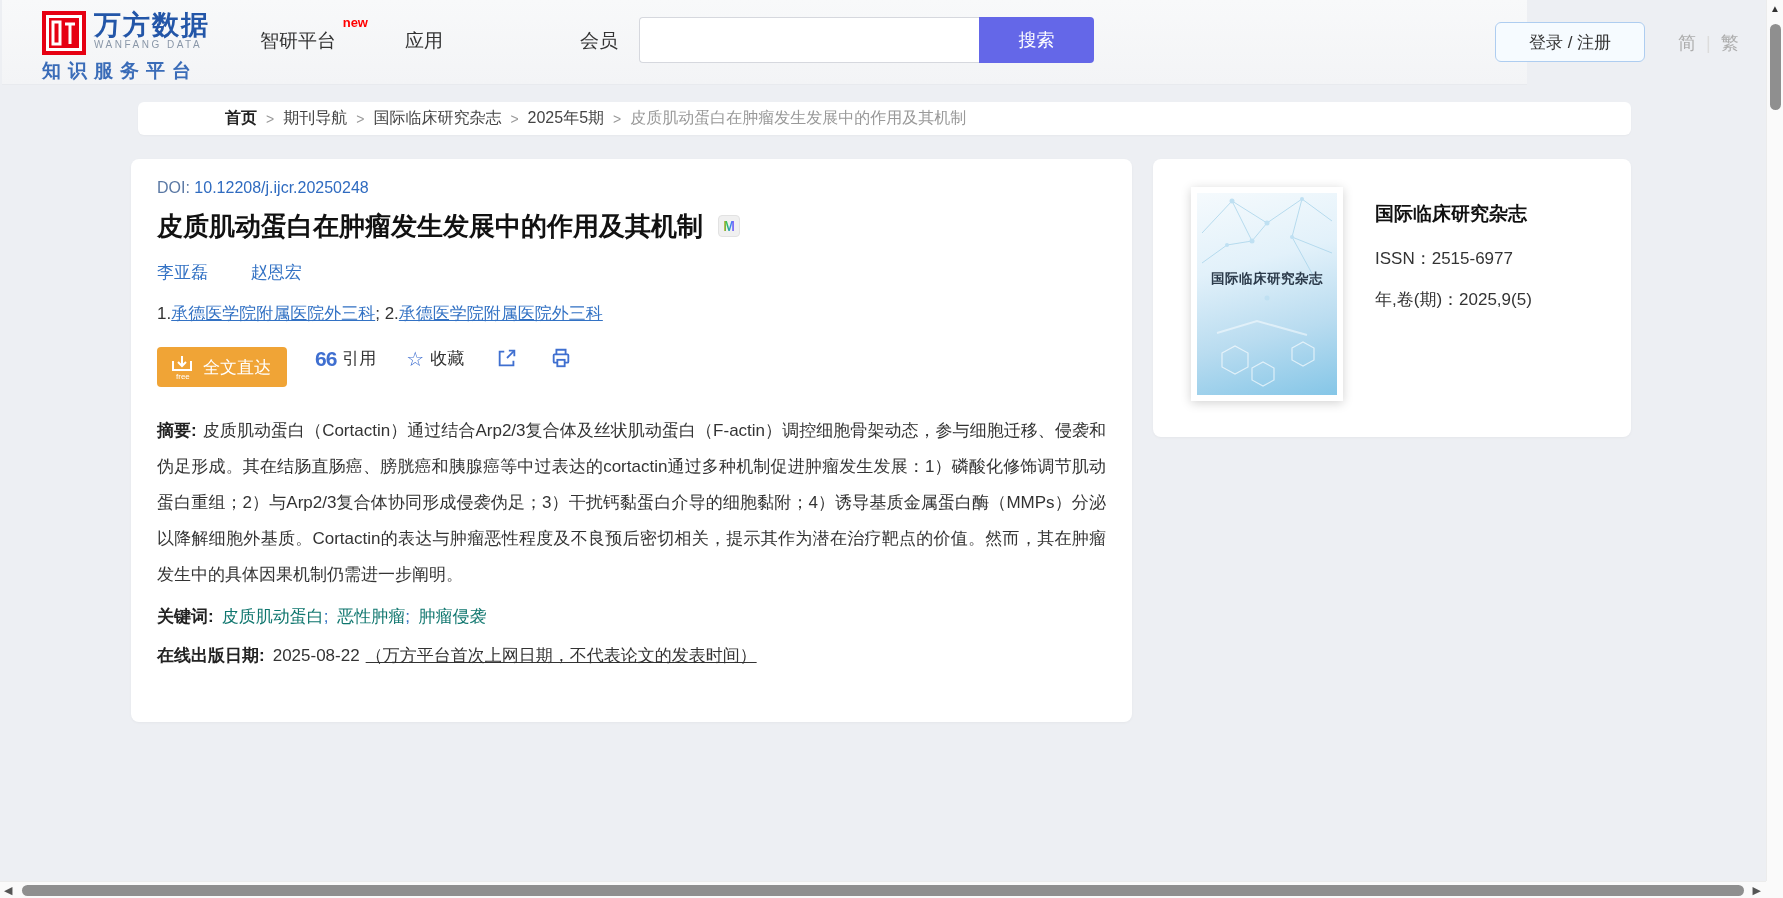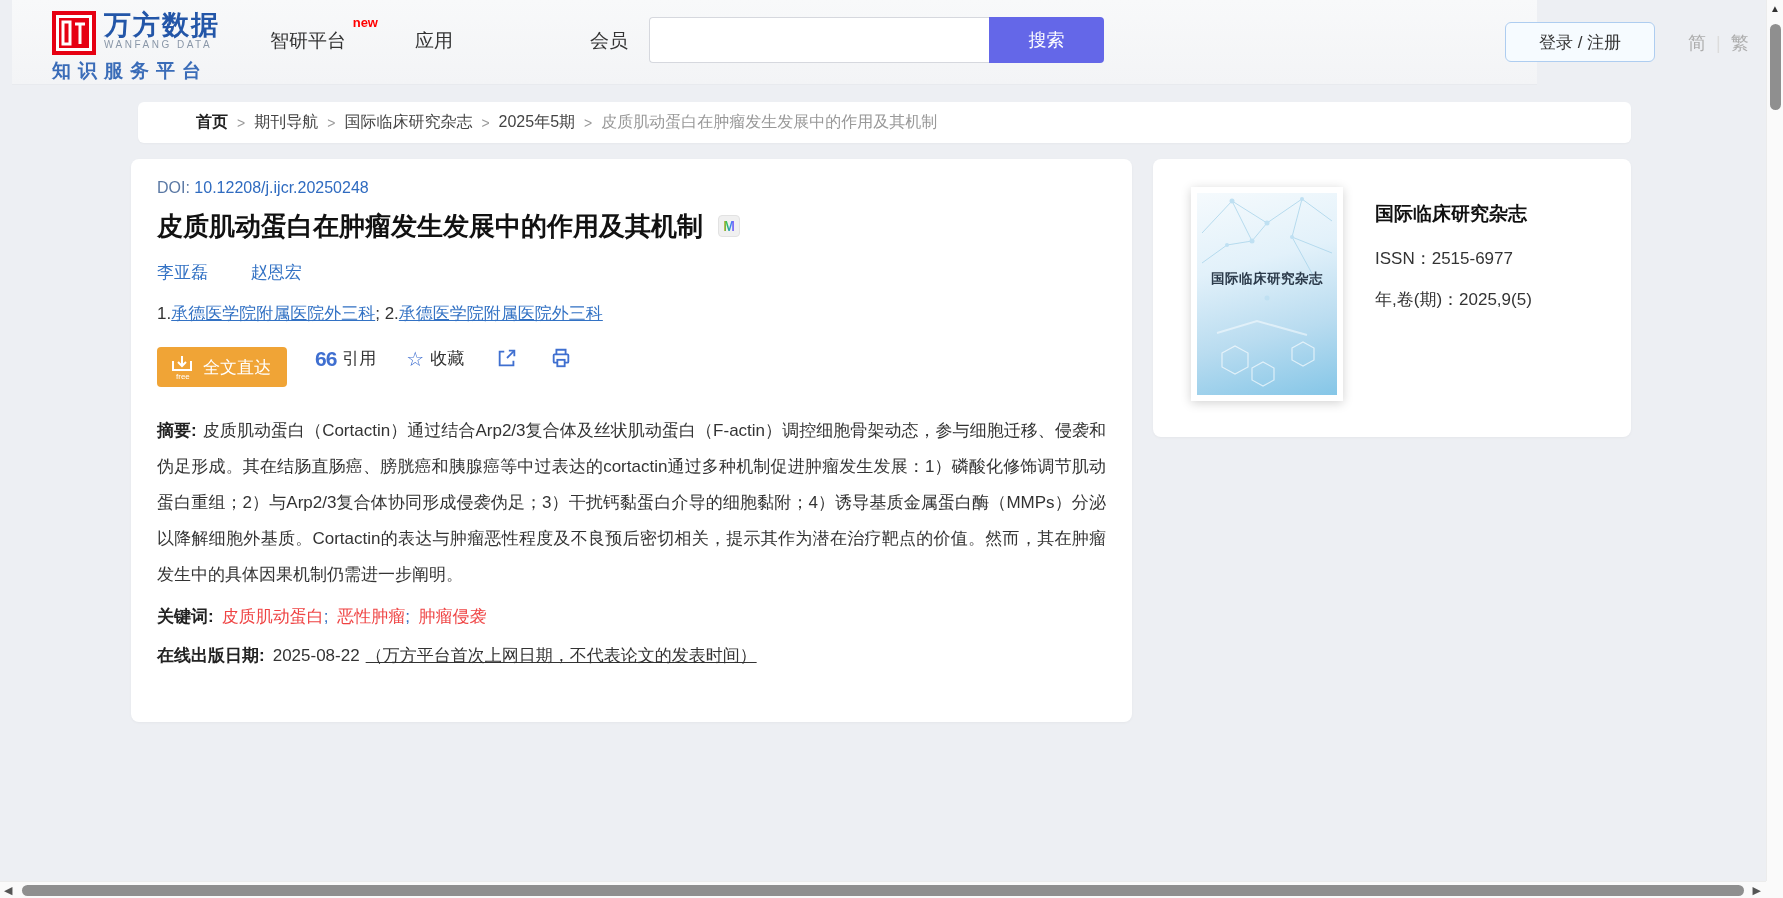--- a/index.html
+++ b/index.html
@@ -5,21 +5,21 @@
   * { margin:0; padding:0; box-sizing:border-box; }
   html,body { width:1783px; height:898px; }
   body {
     font-family:"Liberation Sans","DejaVu Sans",sans-serif;
     background:#edeff3; color:#333; overflow:hidden; position:relative;
   }
   .page { position:relative; width:1783px; height:898px; }
 
   
   .header {
-    position:absolute; top:0; left:12px; width:1525px; height:85px;
+    position:absolute; top:0; left:2px; width:1525px; height:85px;
     background:linear-gradient(#f8f9fa,#f3f4f6);
     border-bottom:1px solid #e8eaee;
   }
   .logo-group { position:absolute; left:40px; top:11px; cursor:pointer; }
   .logo-top { display:flex; align-items:flex-start; gap:8px; }
   .logo-text-cn { font-size:27px; font-weight:700; color:#2356a8; letter-spacing:2px; line-height:28px; }
   .logo-text-en { font-size:10px; font-weight:400; color:#8a97a8; letter-spacing:2.5px; }
   .logo-sub { font-size:19px; color:#3a6cb8; letter-spacing:7px; font-weight:600; margin-top:3px; }
   .nav-item { position:absolute; top:28px; font-size:19px; color:#333; cursor:pointer; }
   .nav-zhiyan { left:258px; }
@@ -39,23 +39,23 @@
     position:absolute; left:1493px; top:22px; width:150px; height:40px;
     border:1px solid #aecdf0; border-radius:6px; background:#f6fbff;
     color:#333; font-size:17px; cursor:pointer;
   }
   .lang-toggle { position:absolute; left:1676px; top:31px; font-size:18px; color:#adadad; display:flex; align-items:center; gap:10px; }
   .lang-item { cursor:pointer; }
   .lang-div { color:#dcdcdc; }
 
   
   .breadcrumb {
-    position:absolute; left:138px; top:102px; width:1493px; height:41px;
+    position:absolute; left:138px; top:102px; width:1493px; height:33px;
     background:#fff; border-radius:6px; display:flex; align-items:center;
-    padding-left:58px; font-size:16px; box-shadow:0 1px 2px rgba(0,0,0,.03);
+    padding-left:87px; font-size:16px; box-shadow:0 1px 2px rgba(0,0,0,.03);
     white-space:nowrap;
   }
   .crumb { color:#444; cursor:pointer; }
   .crumb-home { font-weight:700; color:#222; }
   .crumb-sep { color:#999; margin:0 9px; font-size:14px; }
   .crumb-current { color:#999; cursor:default; }
 
   
   .main-card {
     position:absolute; left:131px; top:159px; width:1001px; min-height:563px;
@@ -89,21 +89,21 @@
   .action-link { display:flex; align-items:center; gap:6px; cursor:pointer; font-size:17px; color:#333; }
   .cite-link { margin-left:28px; }
   .fav-link { margin-left:30px; }
   .icon-quote { color:#3f6fd0; font-weight:700; font-size:21px; letter-spacing:-1px; line-height:20px; }
   .icon-star { color:#3f6fd0; font-size:20px; line-height:20px; }
   .icon-btn { margin-left:32px; cursor:pointer; display:flex; align-items:center; }
   .abstract { font-size:17px; line-height:36px; color:#333; text-align:justify; margin-bottom:12px; }
   .abstract b { color:#222; margin-right:6px; }
   .keywords { font-size:17px; margin-bottom:16px; }
   .keywords b { color:#222; margin-right:8px; }
-  .kw-link { color:#ef4444; cursor:pointer; text-decoration:none;margin-top:39px; }
+  .kw-link { color:#0f766e; cursor:pointer; text-decoration:none;margin-top:39px; }
   .kw-sep { color:#3372c4; margin-right:4px; }
   .pubdate { font-size:17px; margin-bottom:14px; color:#333; }
   .pubdate b { color:#222; margin-right:8px; }
   .pubdate-note { margin-left:6px;text-decoration:underline; }
   .english-info {
     display:flex; align-items:center; justify-content:center; gap:8px;
     color:#f7a43c; font-size:17px; cursor:pointer; padding:6px 0;
   }
 
   

